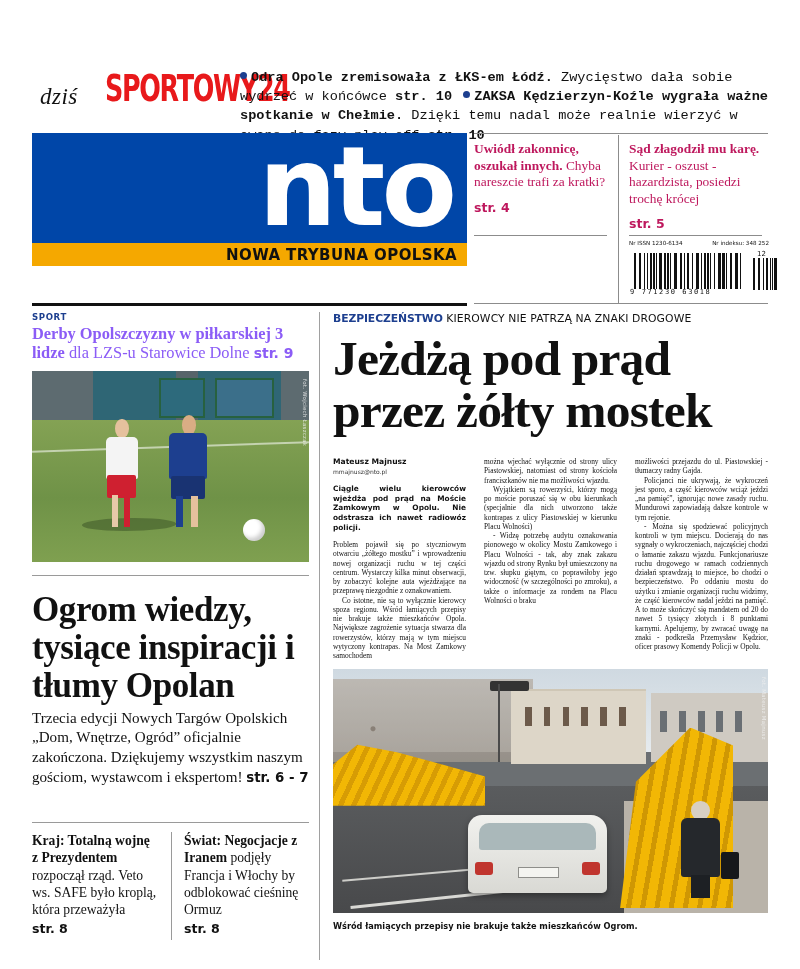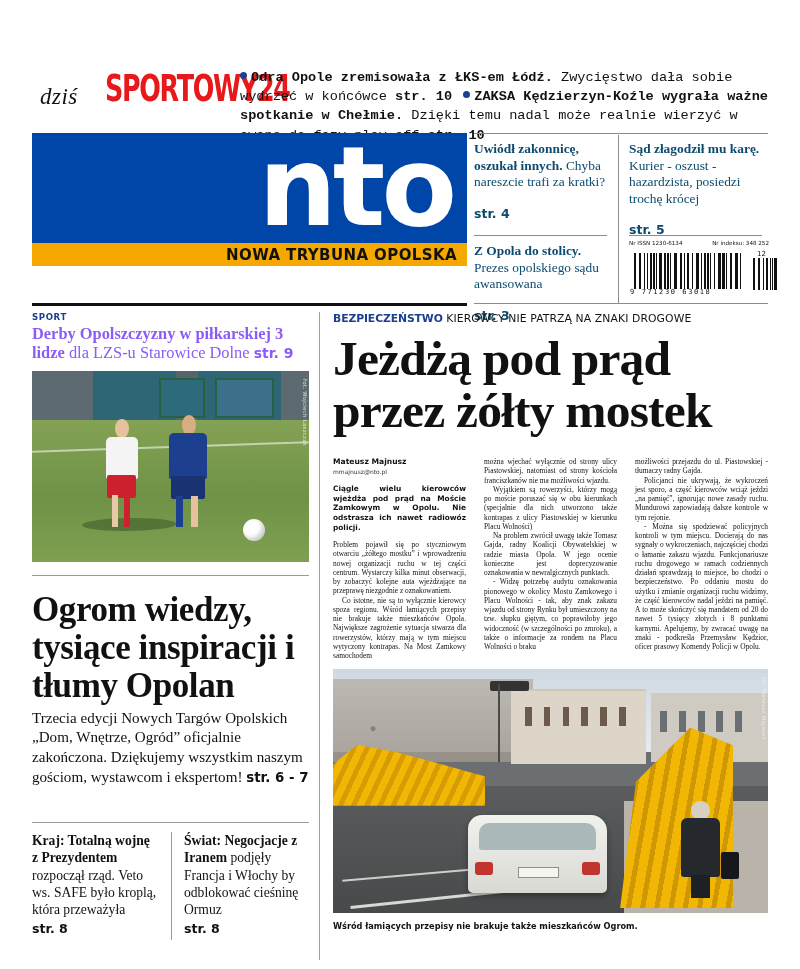--- a/index.html
+++ b/index.html
@@ -58,23 +58,23 @@
 
   .mast-rule{position:absolute;left:32px;top:303px;width:435px;height:3px;background:#111;}
 
   
   .teasers{position:absolute;left:474px;top:133px;width:294px;height:173px;}
   .teaser-topline{position:absolute;left:0;top:0;width:294px;height:1px;background:#8c8c8c;}
   .teaser-vrule{position:absolute;left:144px;top:2px;width:1px;height:169px;background:#8c8c8c;}
   .tcol{position:absolute;top:8px;width:133px;}
   .tcol.left{left:0;}
   .tcol.right{left:155px;}
-  .teaser{font-family:"Liberation Serif",serif;font-size:13.4px;line-height:16.6px;color:#0c4a6e;}
+  .teaser{font-family:"Liberation Serif",serif;font-size:13.4px;line-height:16.6px;color:#be185d;}
   .teaser b{font-weight:bold;}
-  .teaser .pg{display:block;font-family:"DejaVu Sans",sans-serif;font-weight:bold;font-size:12.5px;margin-top:15px;}
+  .teaser .pg{display:block;font-family:"DejaVu Sans",sans-serif;font-weight:bold;font-size:12.5px;margin-top:9px;}
   .teaser-hrule{position:absolute;left:0;top:102px;width:133px;height:1px;background:#8c8c8c;}
   .teaser-hrule.r{left:155px;}
   .teaser2{position:absolute;top:110px;width:133px;}
 
   .issn-row{position:absolute;left:629px;top:240px;width:140px;
     font-family:"DejaVu Sans",sans-serif;font-size:5.6px;color:#111;}
   .issn-row .a{position:absolute;left:0;top:0;}
   .issn-row .b{position:absolute;right:0;top:0;}
   .barcode{position:absolute;left:634px;top:253px;width:108px;height:36px;}
   .barcode .bar{position:absolute;top:0;background:#111;}
@@ -261,26 +261,20 @@
     <div class="tcol right">
       <div class="teaser">
         <b>Sąd złagodził mu karę.</b><span> Kurier - oszust - hazardzista,  posiedzi trochę krócej</span>
         <span class="pg">str. 5</span>
       </div>
     </div>
 
     <div class="teaser-hrule"></div>
     <div class="teaser-hrule r"></div>
 
-    <div class="teaser2" style="left:0;">
-      <div class="teaser">
-        <b>Z Opola do stolicy.</b><span> Prezes opolskiego sądu awansowana</span>
-        <span class="pg">str. 3</span>
-      </div>
-    </div>
   </div>
 
   <div class="issn-row">
     <span class="a">Nr ISSN 1230-6134</span>
     <span class="b">Nr indeksu: 348 252</span>
   </div>
   <div class="barcode" id="barcode-main">
       <div class="bar" style="left: 0px; width: 2px; height: 36px;"></div>
       <div class="bar" style="left: 5px; width: 2px; height: 36px;"></div>
       <div class="bar" style="left: 10px; width: 1px; height: 36px;"></div>
@@ -396,21 +390,20 @@
       <div class="col c1">
         <div class="byline">Mateusz Majnusz</div>
         <div class="bymail">mmajnusz@nto.pl</div>
         <div class="lede">Ciągle wielu kierowców wjeżdża pod prąd na Moście Zamkowym w Opolu. Nie odstrasza ich nawet radiowóz policji.</div>
         <p class="first">Problem pojawił się po styczniowym otwarciu „żółtego mostku” i wprowadzeniu nowej organizacji ruchu w tej części centrum. Wystarczy kilka minut obserwacji, by zobaczyć kolejne auta wjeżdżające na przeprawę niezgodnie z oznakowaniem.</p>
         <p>Co istotne, nie są to wyłącznie kierowcy spoza regionu. Wśród łamiących przepisy nie brakuje także mieszkańców Opola. Największe zagrożenie sytuacja stwarza dla rowerzystów, którzy mają w tym miejscu wytyczony kontrapas. Na Most Zamkowy samochodem</p>
       </div>
       <div class="col c2">
         <p class="first">można wjechać wyłącznie od strony ulicy Piastowskiej, natomiast od strony kościoła franciszkanów nie ma możliwości wjazdu.</p>
         <p>Wyjątkiem są rowerzyści, którzy mogą po moście poruszać się w obu kierunkach (specjalnie dla nich utworzono także kontrapas z ulicy Piastowskiej w kierunku Placu Wolności)</p>
-        <p>Na problem zwrócił uwagę także Tomasz Gajda, radny Koalicji Obywatelskiej w radzie miasta Opola. W jego ocenie konieczne jest doprecyzowanie oznakowania w newralgicznych punktach.</p>
         <p>- Widzę potrzebę audytu oznakowania pionowego w okolicy Mostu Zamkowego i Placu Wolności - tak, aby znak zakazu wjazdu od strony Rynku był umieszczony na tzw. słupku giętym, co poprawiłoby jego widoczność (w szczególności po zmroku), a także o informacje za rondem na Placu Wolności o braku</p>
       </div>
       <div class="col c3">
         <p class="first">możliwości przejazdu do ul. Piastowskiej - tłumaczy radny Gajda.</p>
         <p>Policjanci nie ukrywają, że wykroczeń jest sporo, a część kierowców wciąż jeździ „na pamięć”, ignorując nowe zasady ruchu. Mundurowi zapowiadają dalsze kontrole w tym rejonie.</p>
         <p>- Można się spodziewać policyjnych kontroli w tym miejscu. Docierają do nas sygnały o wykroczeniach, najczęściej chodzi o łamanie zakazu wjazdu. Funkcjonariusze ruchu drogowego w ramach codziennych działań sprawdzają to miejsce, bo chodzi o bezpieczeństwo. Po oddaniu mostu do użytku i zmianie organizacji ruchu widzimy, że część kierowców nadal jeździ na pamięć. A to może skończyć się mandatem od 20 do nawet 5 tysięcy złotych i 8 punktami karnymi. Apelujemy, by zwracać uwagę na znaki - podkreśla Przemysław Kędzior, oficer prasowy Komendy Policji w Opolu.</p>
       </div>
     </div>
   </div>
 

